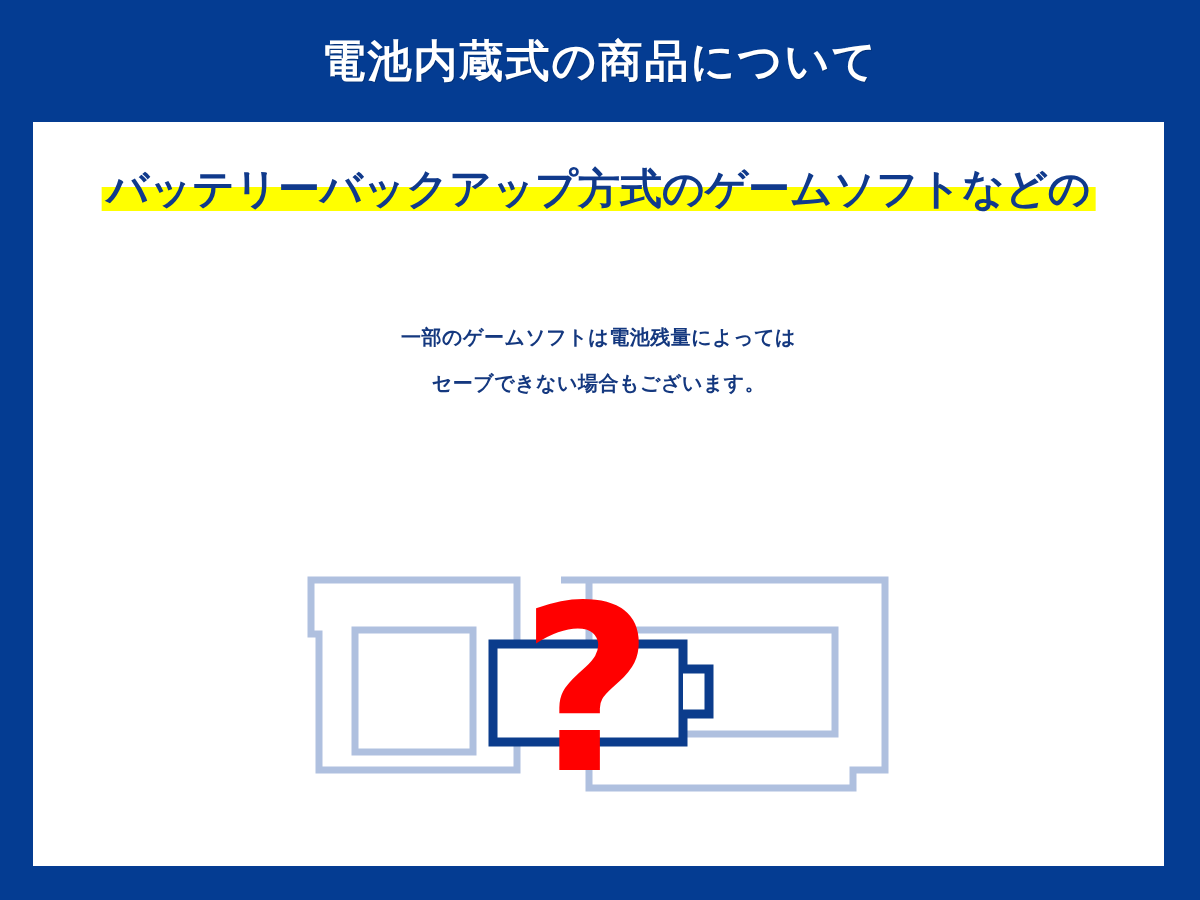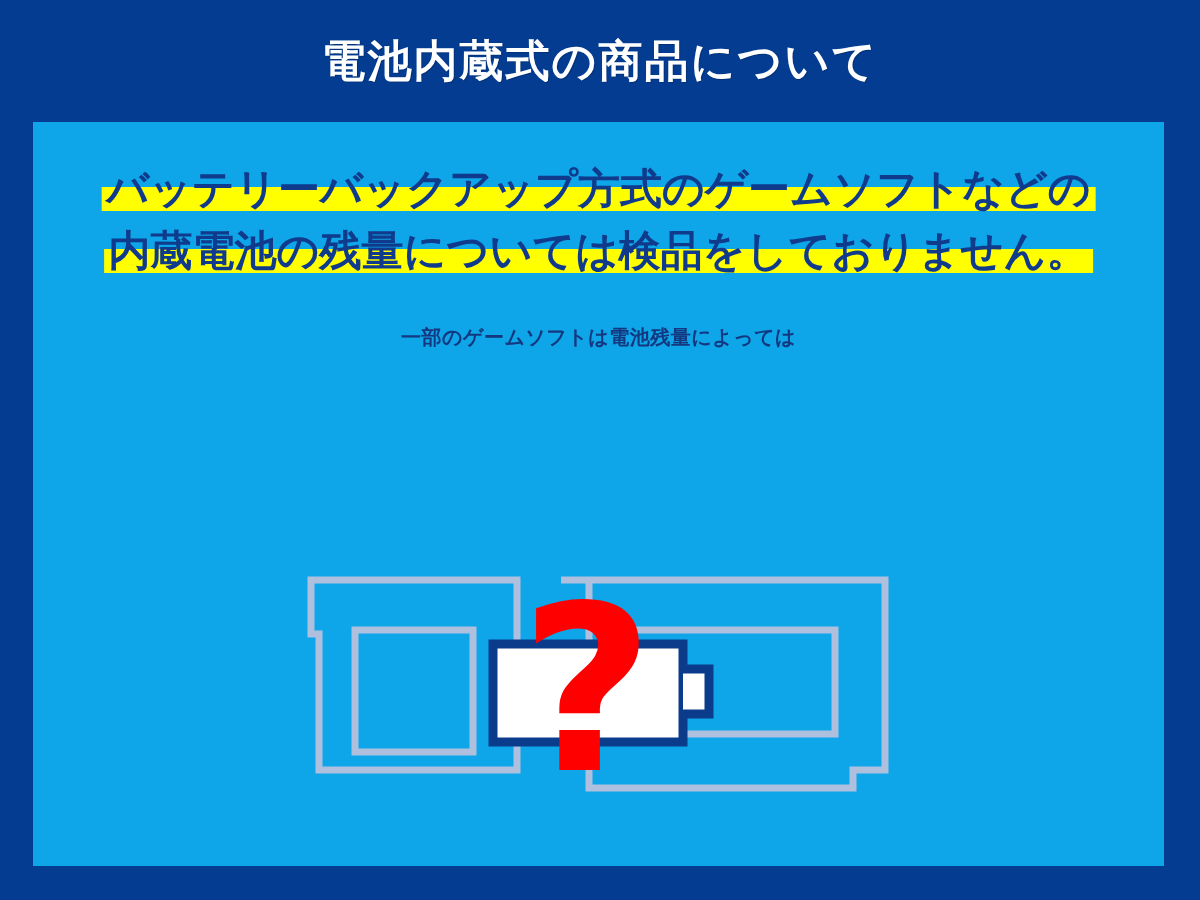--- a/index.html
+++ b/index.html
@@ -45,21 +45,21 @@
     text-shadow: 1px 1px 0 rgba(0,0,0,0.18);
   }
 
   
   #card {
     position: absolute;
     left: 33px;
     top: 122px;
     width: 1131px;
     height: 744px;
-    background: #0ea5e9;
+    background: #ffffff;
   }
 
   
   #headline {
     position: absolute;
     left: 0;
     top: 36px;
     width: 1131px;
     text-align: center;
   }
@@ -130,26 +130,26 @@
 
   <div id="card">
 
     <div id="headline">
       <span class="headline-line">
         <span class="hl-band" style="width: 994.703px;"></span>
         <span class="hl-text">バッテリーバックアップ方式のゲームソフトなどの</span>
       </span>
       <span class="headline-line">
         <span class="hl-band" style="width: 989.781px;"></span>
-        <span class="hl-text">内蔵電池の残量については検品をしておりません。</span>
       </span>
     </div>
 
     <div id="body-text">
       <span class="body-line">一部のゲームソフトは電池残量によっては</span>
+      <span class="body-line">セーブできない場合もございます。</span>
     </div>
 
     <div id="illustration">
       <svg width="620" height="250" viewBox="0 0 620 250">
 
         <path d="M 22 28 L 228 28 L 228 218 L 30 218 L 30 82 L 22 82 Z" fill="none" stroke="#AFC0DF" stroke-width="7" stroke-linejoin="miter" stroke-linecap="square"></path>
         <rect x="66" y="78" width="118" height="122" fill="none" stroke="#AFC0DF" stroke-width="7"></rect>
 
         <path d="M 272 28 L 596 28 L 596 218 L 564 218 L 564 236 L 300 236 L 300 28 Z" fill="none" stroke="#AFC0DF" stroke-width="7" stroke-linejoin="miter" stroke-linecap="square"></path>
         <rect x="330" y="78" width="216" height="104" fill="none" stroke="#AFC0DF" stroke-width="7"></rect>

